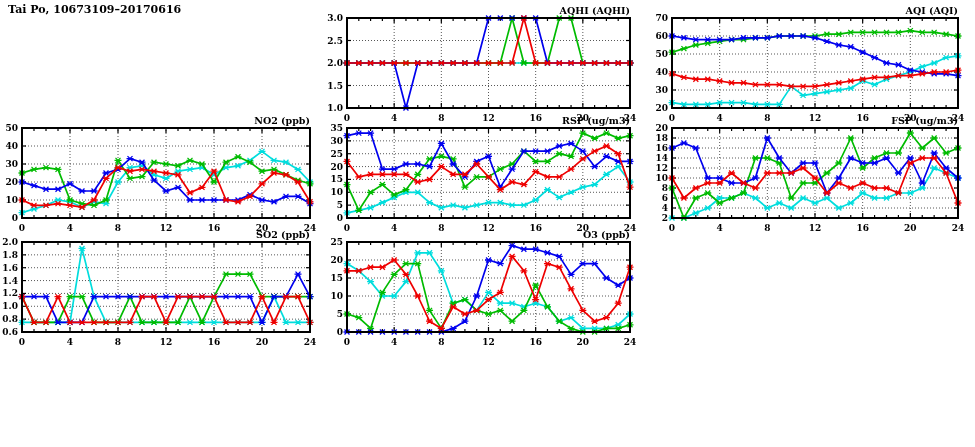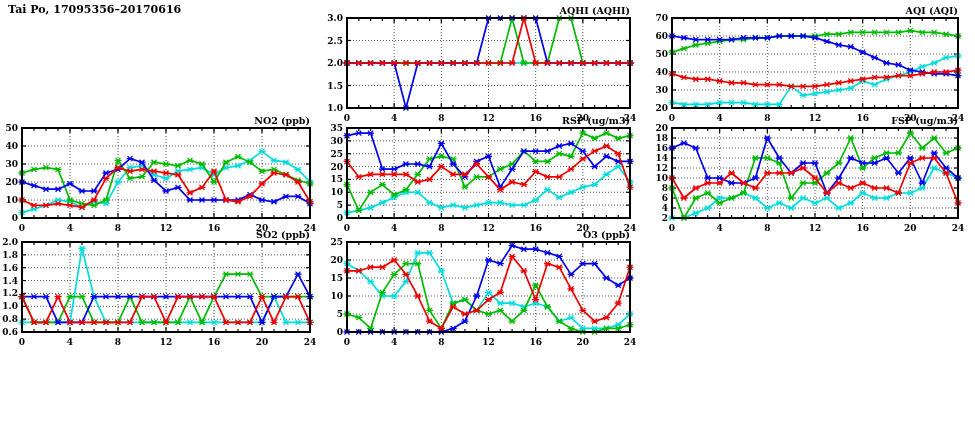--- a/index.html
+++ b/index.html
@@ -8,21 +8,21 @@
   #main-title{position:absolute;left:8px;top:3px;font:bold 11px "DejaVu Serif",serif;color:#000;}
   .chart{position:absolute;}
   .chart svg{display:block;}
   .tick-label{font:bold 9px "DejaVu Serif",serif;fill:#000;}
   .chart-title{font:bold 9.5px "DejaVu Serif",serif;fill:#000;}
 </style>
 </head>
 <body>
 
 <div id="canvas">
-  <div id="main-title">Tai Po, 17095356–20170616</div>
+  <div id="main-title">Tai Po, 10673109–20170616</div>
   <div class="chart" style="left: 325px; top: 4px;">
       <svg width="319" height="122">
         <line x1="22" y1="104" x2="26" y2="104" stroke="#000000" stroke-width="1.2"></line>
         <line x1="301" y1="104" x2="305" y2="104" stroke="#000000" stroke-width="1.2"></line>
         <line x1="22" y1="81.5" x2="305" y2="81.5" stroke="#444444" stroke-width="0.9" stroke-dasharray="1,2"></line>
         <line x1="22" y1="81.5" x2="26" y2="81.5" stroke="#000000" stroke-width="1.2"></line>
         <line x1="301" y1="81.5" x2="305" y2="81.5" stroke="#000000" stroke-width="1.2"></line>
         <line x1="22" y1="59" x2="305" y2="59" stroke="#444444" stroke-width="0.9" stroke-dasharray="1,2"></line>
         <line x1="22" y1="59" x2="26" y2="59" stroke="#000000" stroke-width="1.2"></line>
         <line x1="301" y1="59" x2="305" y2="59" stroke="#000000" stroke-width="1.2"></line>

